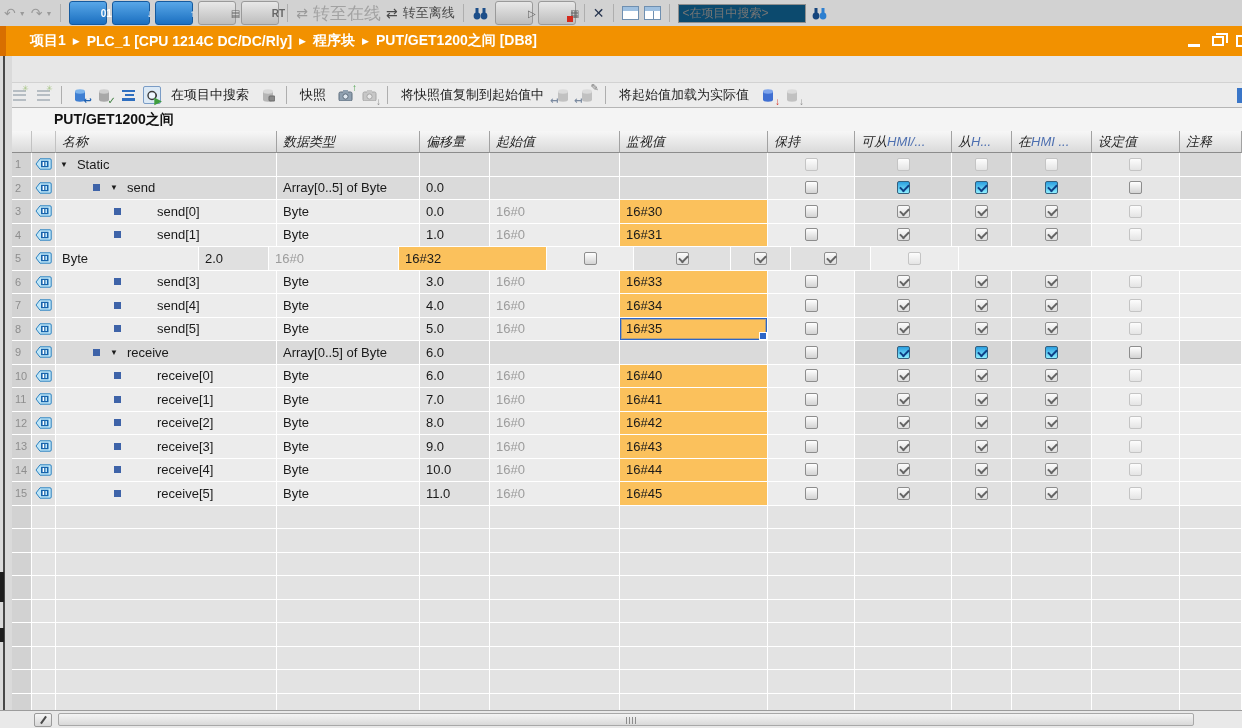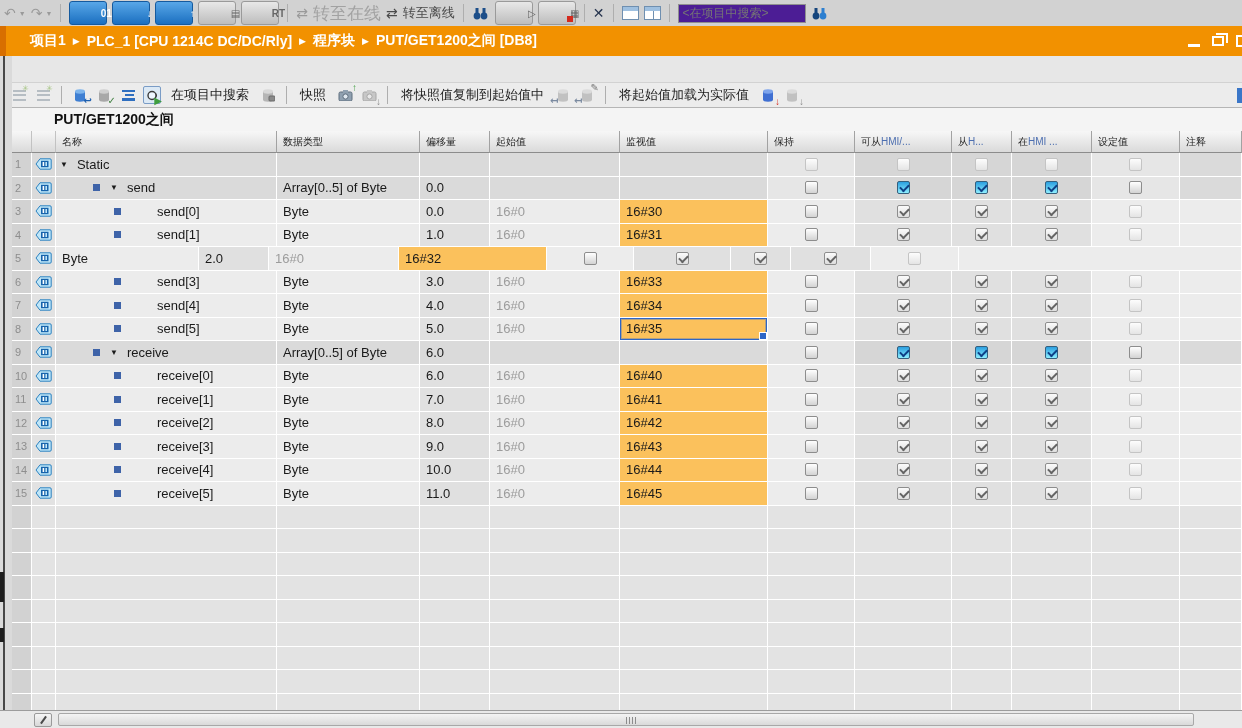--- a/index.html
+++ b/index.html
@@ -18,21 +18,21 @@
     font-size:10px;font-weight:bold;color:#fff;position:relative;padding-left:36px;}
   .sqicon.blue{background:linear-gradient(#58a7e8,#1b6fc0);border:1px solid #155a9e;}
   .sqicon.gray{background:linear-gradient(#e8e8e8,#bdbdbd);border:1px solid #9a9a9a;color:#666;}
   .reddot{position:absolute;right:2px;bottom:2px;width:6px;height:6px;background:#d42a1e;}
   .online-lbl{font-size:17px;color:#a2a2a2;}
   .offline-lbl{font-size:13px;color:#4a4a4a;}
   .xicon{font-size:14px;color:#26344e;font-weight:bold;}
   .winicon{width:17px;height:14px;border:1px solid #6f8fb0;background:#fff;position:relative;}
   .winicon::before{content:"";position:absolute;left:0;top:0;right:0;height:4px;background:#9fc0e0;}
   .winicon.vsplit::after{content:"";position:absolute;left:8px;top:4px;bottom:0;width:1px;background:#6f8fb0;}
-  #search-box{width:128px;height:19px;border:1px solid #8f8f8f;background:#4c1d95;font-size:12px;
+  #search-box{width:128px;height:19px;border:1px solid #8f8f8f;background:#0c4a6e;font-size:12px;
     color:#9a9a9a;padding:0 4px;font-family:inherit;}
 
   
   #title-bar{position:absolute;left:0;top:26px;width:1242px;height:30px;background:#f29100;
     display:flex;align-items:center;color:#fff;}
   #title-bar .edge{position:absolute;left:0;top:0;width:6px;height:30px;background:#d86f00;}
   .crumb{font-size:14px;font-weight:bold;margin:0 6px;white-space:nowrap;}
   .crumb-sep{font-size:9px;margin:0 1px;}
   #win-btns{position:absolute;right:0;top:0;height:30px;display:flex;align-items:center;gap:12px;padding-right:4px;}
   .wb-min{border-bottom:3px solid #fff;width:12px;height:3px;margin-top:8px;}
@@ -67,22 +67,22 @@
 
   
   #left-strip{position:absolute;left:0;top:56px;width:12px;height:654px;background:#dadada;}
   #left-border{position:absolute;left:3px;top:56px;width:2px;height:654px;background:#474747;}
   .left-mark{position:absolute;left:0;width:4px;background:#1d1d1d;}
 
   
   #table{position:absolute;left:12px;top:131px;width:1230px;height:579px;overflow:hidden;background:#e3e3e3;}
   .thead{display:flex;height:22px;}
   .thead .cell{background:linear-gradient(#f7f7f7,#dadada);border-right:1px solid #a2a2a2;
-    border-bottom:1px solid #8c8c8c;color:#1f1f1f;font-size:10px;display:flex;align-items:center;
-    padding-left:6px;white-space:nowrap;overflow:hidden;}
+    border-bottom:1px solid #8c8c8c;color:#1f1f1f;font-size:13px;display:flex;align-items:center;
+    padding-left:6px;white-space:nowrap;overflow:hidden;font-style:italic;}
   .thead .c-num,.thead .c-icon{padding-left:0;border-right:1px solid #c2c2c2;}
   .hdr-accent{color:#4d6fb0;margin-left:0;}
   .trow{display:flex;height:23.5px;}
   .cell{height:100%;border-right:1px solid #fff;border-bottom:1px solid #fff;
     display:flex;align-items:center;font-size:13px;color:#1a1a1a;overflow:hidden;white-space:nowrap;}
   .c-num{width:20px;font-size:11px;color:#8e8e8e;padding-left:3px;background:#d2d2d2;}
   .c-icon{width:24px;justify-content:center;background:#e2e2e2;}
   .c-name{width:221px;}
   .c-type{width:143px;padding-left:6px;}
   .c-off{width:70px;padding-left:6px;}

